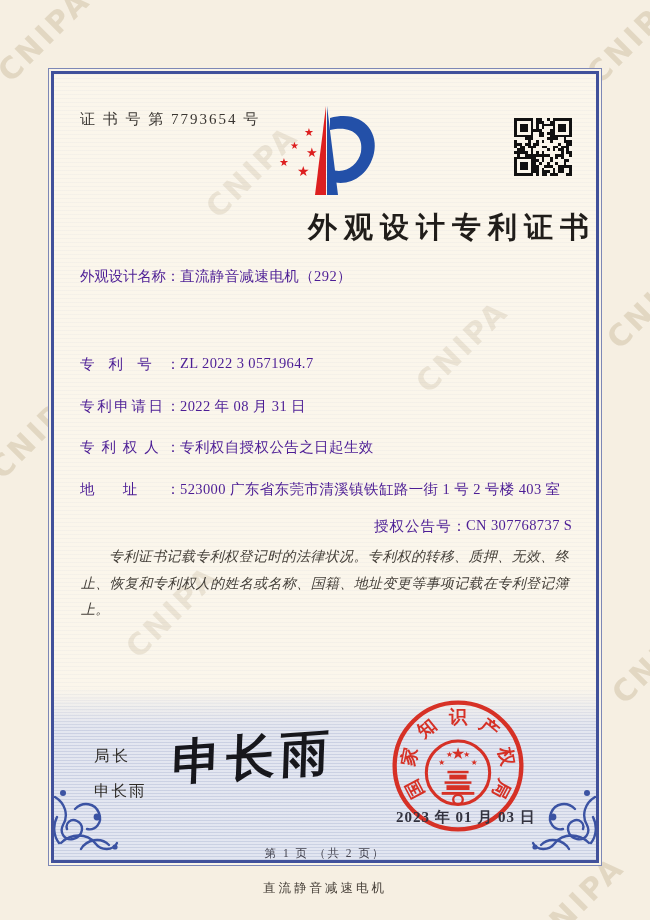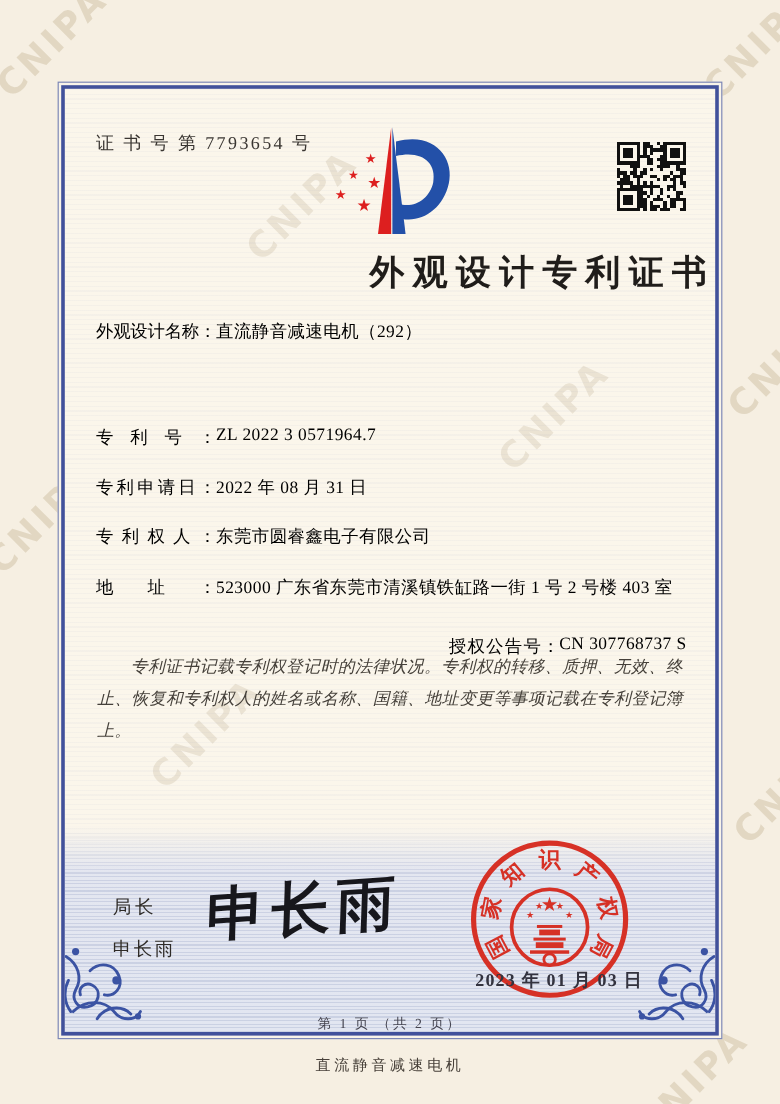--- a/index.html
+++ b/index.html
@@ -50,27 +50,27 @@
     font-size:15px; letter-spacing:2px; color:#3a3632;
   }
   .qr { position:absolute; right:24px; top:44px; width:58px; height:58px; z-index:3; }
   .logo { position:absolute; left:50%; top:28px; transform:translateX(-50%); z-index:2; }
   .title {
     position:absolute; left:0; right:0; top:134px; z-index:3;
     text-align:right; font-size:29px; font-weight:bold;
     letter-spacing:7px; color:#201d1a;
   }
   
-  .frow { position:absolute; left:26px; right:20px; z-index:3; font-size:14.5px; color:#000000; white-space:nowrap; }
+  .frow { position:absolute; left:26px; right:20px; z-index:3; font-size:14.5px; color:#4c1d95; white-space:nowrap; }
   .flabel {
     display:inline-block; width:100px; text-align:justify; text-align-last:justify;
     vertical-align:top; letter-spacing:-0.2px;
   }
   .fvalue { letter-spacing:0.4px; }
-  .pair2 { position:absolute; left:294px; top:0;margin-top:12px; }
+  .pair2 { position:absolute; left:294px; top:0; }
   .pair2 .flabel { width:92px; }
   
   .paras {
     position:absolute; left:27px; right:27px; top:470px; z-index:3;
     font-size:14px; line-height:26.5px; color:#45403a;
     font-style:italic; letter-spacing:0.3px; text-align:justify;
   }
   .paras p { text-indent:2em; }
   
   .sig-title { position:absolute; left:40px; top:672px; z-index:3; font-size:15.5px; letter-spacing:3px; color:#2e2b27; }
@@ -314,21 +314,21 @@
       <div class="frow" style="top:193px;">
         <span class="flabel">外观设计名称：</span><span class="fvalue">直流静音减速电机（292）</span>
       </div>
       <div class="frow" style="top:281px;">
         <span class="flabel">专利号：</span><span class="fvalue">ZL 2022 3 0571964.7</span>
       </div>
       <div class="frow" style="top:323px;">
         <span class="flabel">专利申请日：</span><span class="fvalue">2022 年 08 月 31 日</span>
       </div>
       <div class="frow" style="top:364px;">
-        <span class="flabel">专利权人：</span><span class="fvalue">东莞市圆睿鑫电子有限公司</span>
+        <span class="flabel">专利权人：</span><span class="fvalue">专利权自授权公告之日起生效</span>
       </div>
       <div class="frow" style="top:406px;">
         <span class="flabel">地址：</span><span class="fvalue">523000 广东省东莞市清溪镇铁缸路一街 1 号 2 号楼 403 室</span>
       </div>
       <div class="frow" style="top:443px;">
         <span class="pair2">
           <span class="flabel">授权公告号：</span><span class="fvalue">CN 307768737 S</span>
         </span>
       </div>
 

